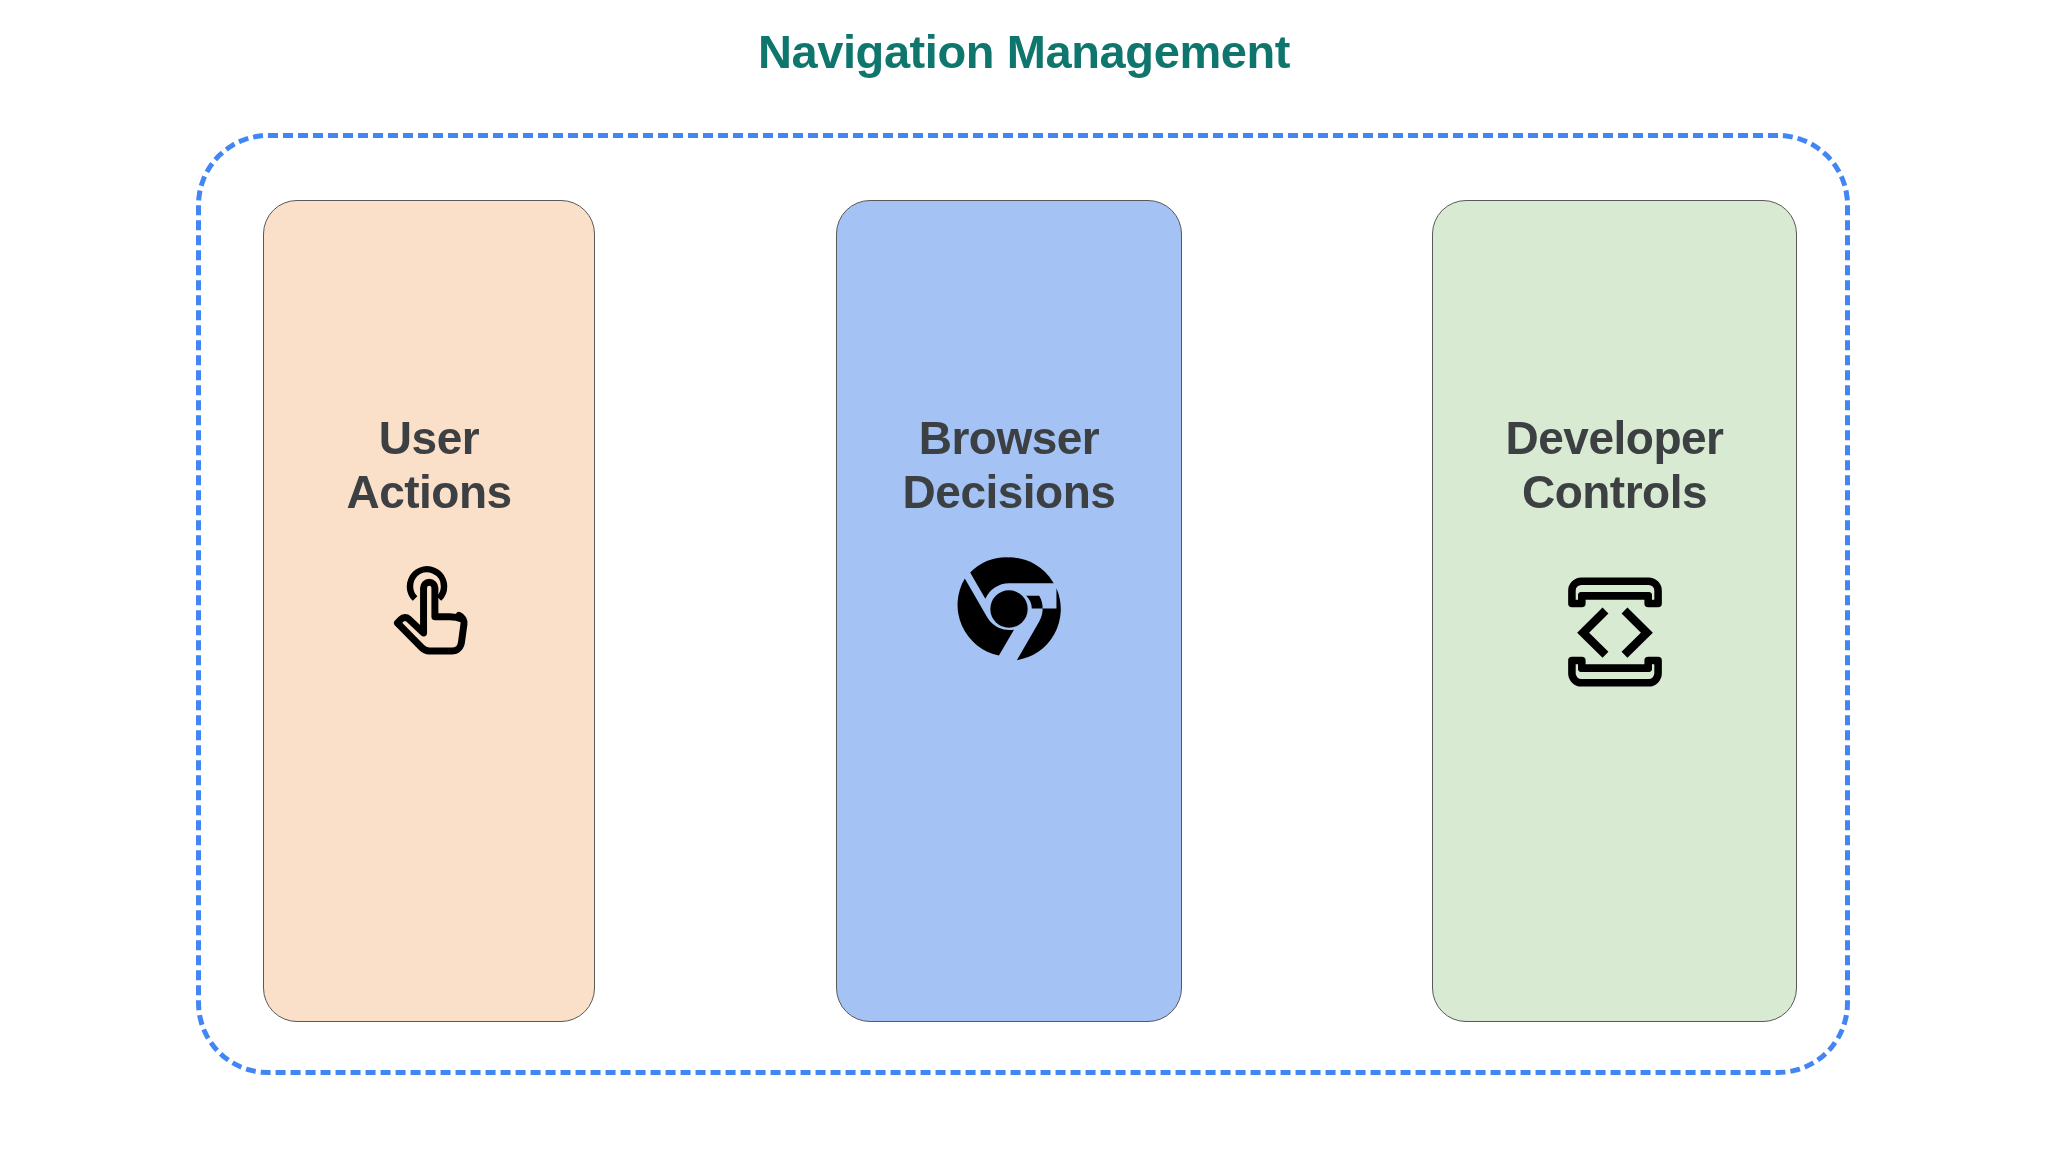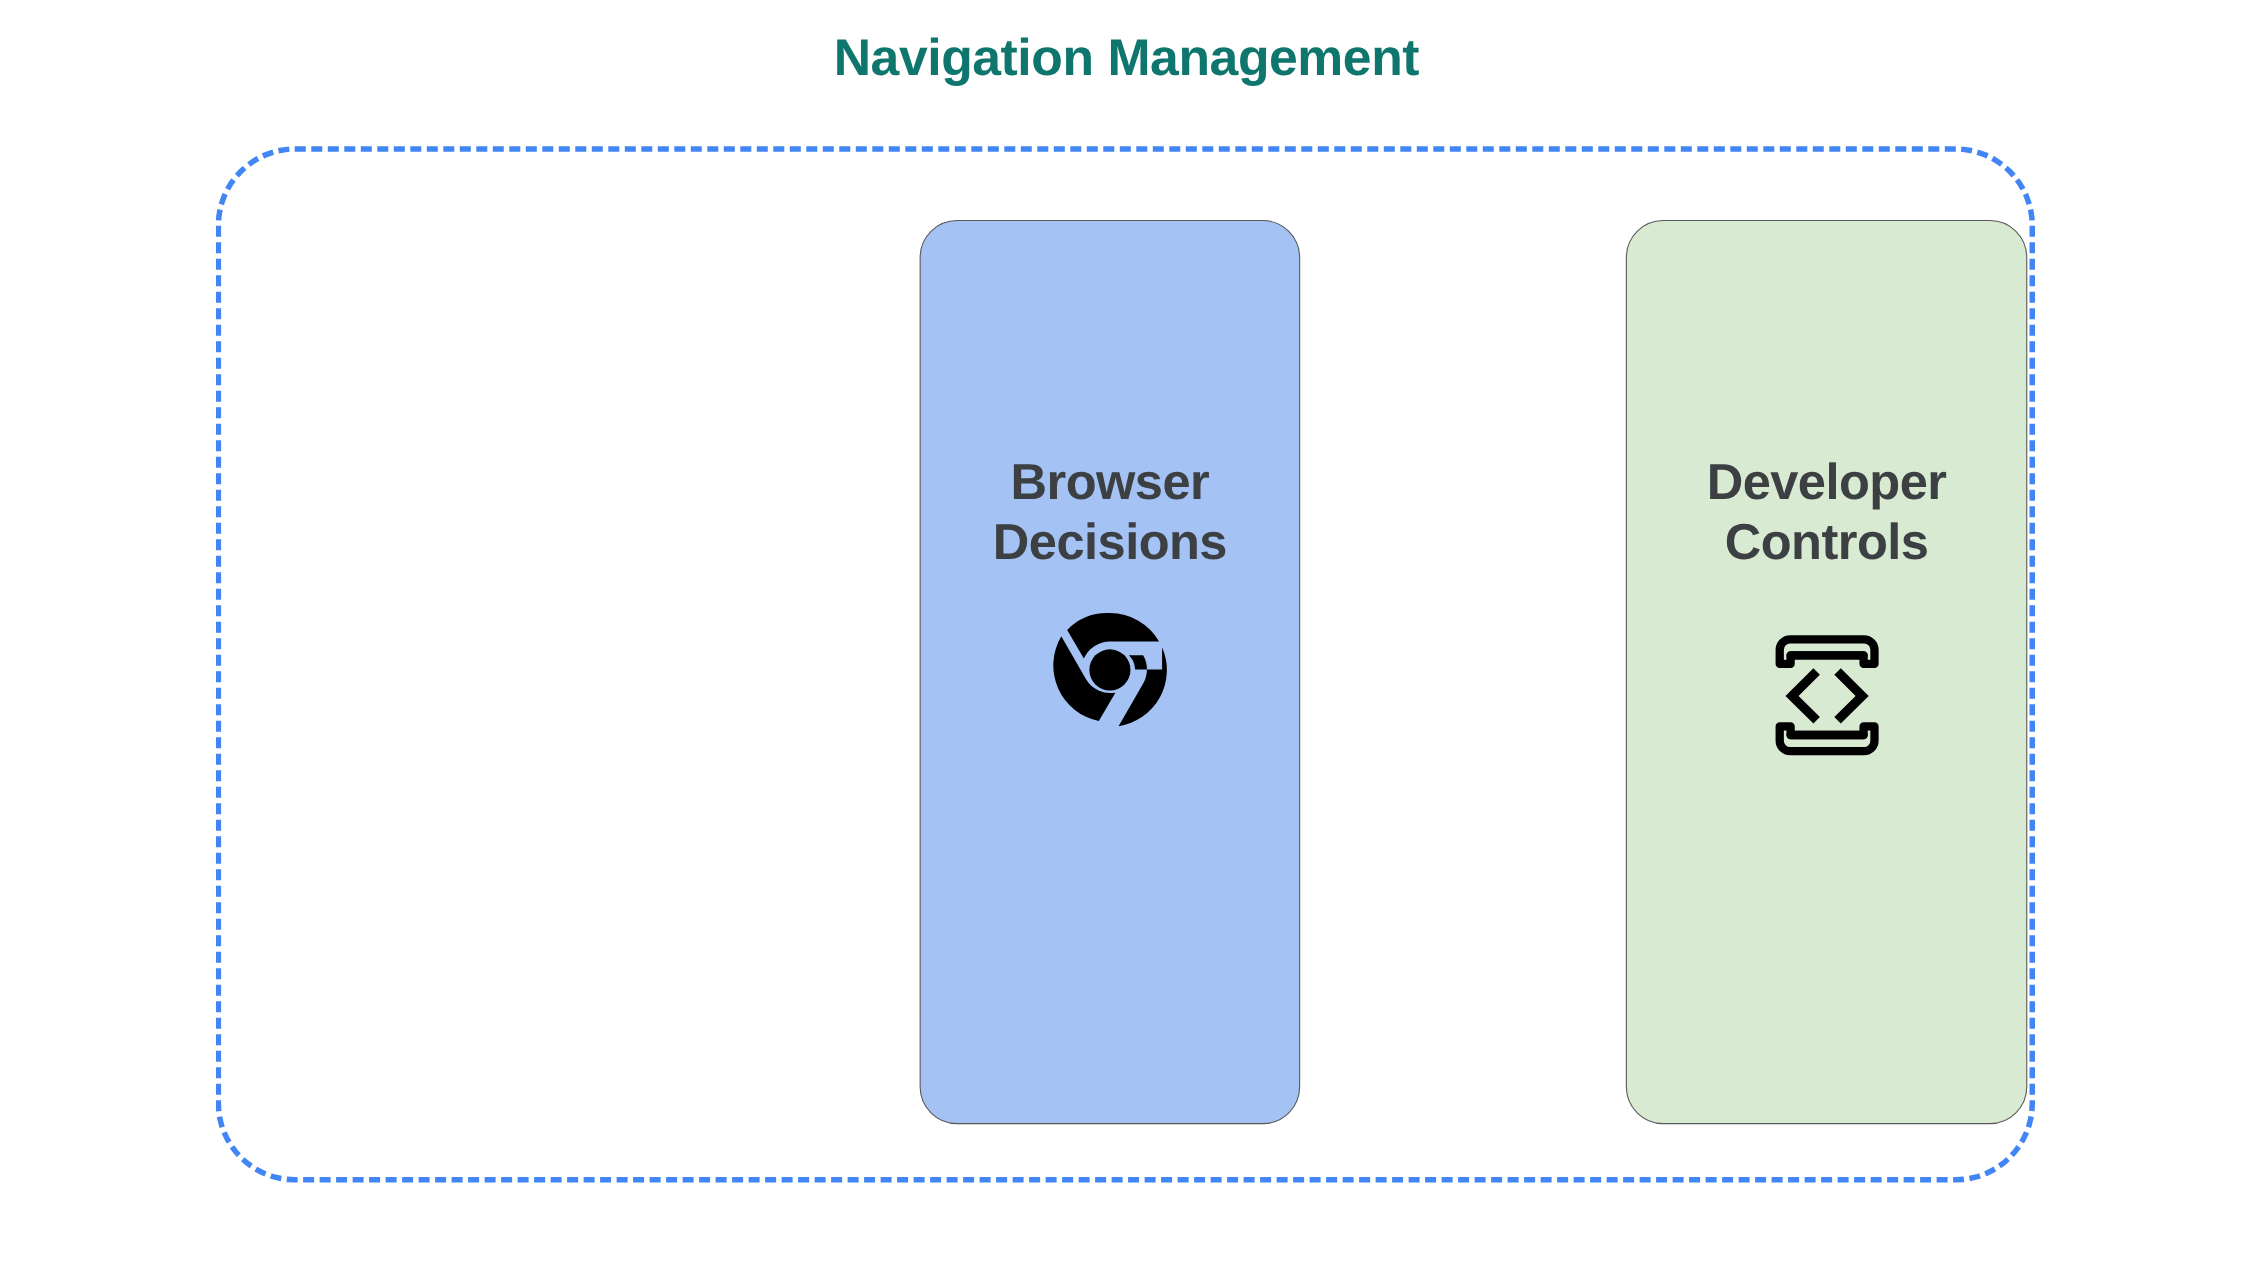--- a/index.html
+++ b/index.html
@@ -99,37 +99,47 @@
   .card-icon svg {
     display: block;
     width: 100%;
     height: 100%;
     fill: currentColor;
   }
 
   
   #card-user-actions       { left: 263px;  width: 332px; }
   #card-browser-decisions  { left: 836px;  width: 346px; }
-  #card-developer-controls { left: 1478px; width: 365px; gap: 24px; }
+  #card-developer-controls { left: 1432px; width: 365px; gap: 24px; }
 
   #card-user-actions .card-icon       { width: 108px; height: 108px; margin-top: 36px; }
   #card-browser-decisions .card-icon  { width: 118px; height: 118px; margin-top: 30px; }
   #card-developer-controls .card-icon { width: 104px; height: 112px; margin-top: 32px; }
 </style>
 </head>
 <body style="background: rgb(255, 255, 255);">
 
 <div id="canvas">
 
   <div id="page-title">Navigation Management</div>
 
   <div id="group-container" style="border: 5px dashed rgb(66, 133, 244); border-radius: 72px;"></div>
 
   <div id="cards-row">
 
+    <div class="card" id="card-user-actions" style="background: rgb(250, 224, 200); border-color: rgb(89, 89, 89);">
+      <div class="card-label" style="color: rgb(60, 64, 67);">User
+Actions</div>
+      <div class="card-icon" style="color: rgb(0, 0, 0);">
+        <svg viewBox="0 0 24 24" xmlns="http://www.w3.org/2000/svg" aria-hidden="true">
+          <path d="M9.37 4.52a3.1 3.1 0 0 1 5.26 2.23c0 .86-.35 1.64-.92 2.2l.99 1.02a4.5 4.5 0 0 0 1.36-3.22 4.5 4.5 0 1 0-9 0c0 1.26.52 2.4 1.36 3.22l.99-1.02a3.09 3.09 0 0 1-.92-2.2c0-.86.34-1.64.88-2.23z"></path>
+          <path d="M19.5 14.08c-.42-.18-1.6-.6-2.9-.6h-3.29V7.08a1.26 1.26 0 0 0-2.52 0v10.05l-3.3-3.13a1.2 1.2 0 0 0-1.68.03l-.82.85 5.42 5.52c.43.44 1.02.69 1.63.69h5.06c1.07 0 1.96-.78 2.1-1.84l.57-4.13c.11-.82-.33-1.6-1.08-1.92z" fill="none" stroke="currentColor" stroke-width="1.55" stroke-linejoin="round" stroke-linecap="round"></path>
+        </svg>
+      </div>
+    </div>
 
     <div class="card" id="card-browser-decisions" style="background: rgb(164, 194, 244); border-color: rgb(89, 89, 89);">
       <div class="card-label" style="color: rgb(60, 64, 67);">Browser
 Decisions</div>
       <div class="card-icon" style="color: rgb(0, 0, 0);">
         <svg viewBox="0 0 48 48" xmlns="http://www.w3.org/2000/svg" aria-hidden="true">
 
           <path d="M24 3a21 21 0 0 1 18.2 10.5H24a10.5 10.5 0 0 0-9.63 6.33L8.2 9.2A20.94 20.94 0 0 1 24 3z"></path>
           <path d="M6.02 11.6l9.1 15.77a10.5 10.5 0 0 0 10.9 5.04l-6.12 10.5A21 21 0 0 1 6.02 11.6z"></path>
           <path d="M43.3 15.6A21 21 0 0 1 27.2 44.8l9.1-15.76A10.5 10.5 0 0 0 36.3 18.6l-.02-.04h-5.3c1.4 1.32 2.3 3.18 2.3 5.26h10.02z"></path>

